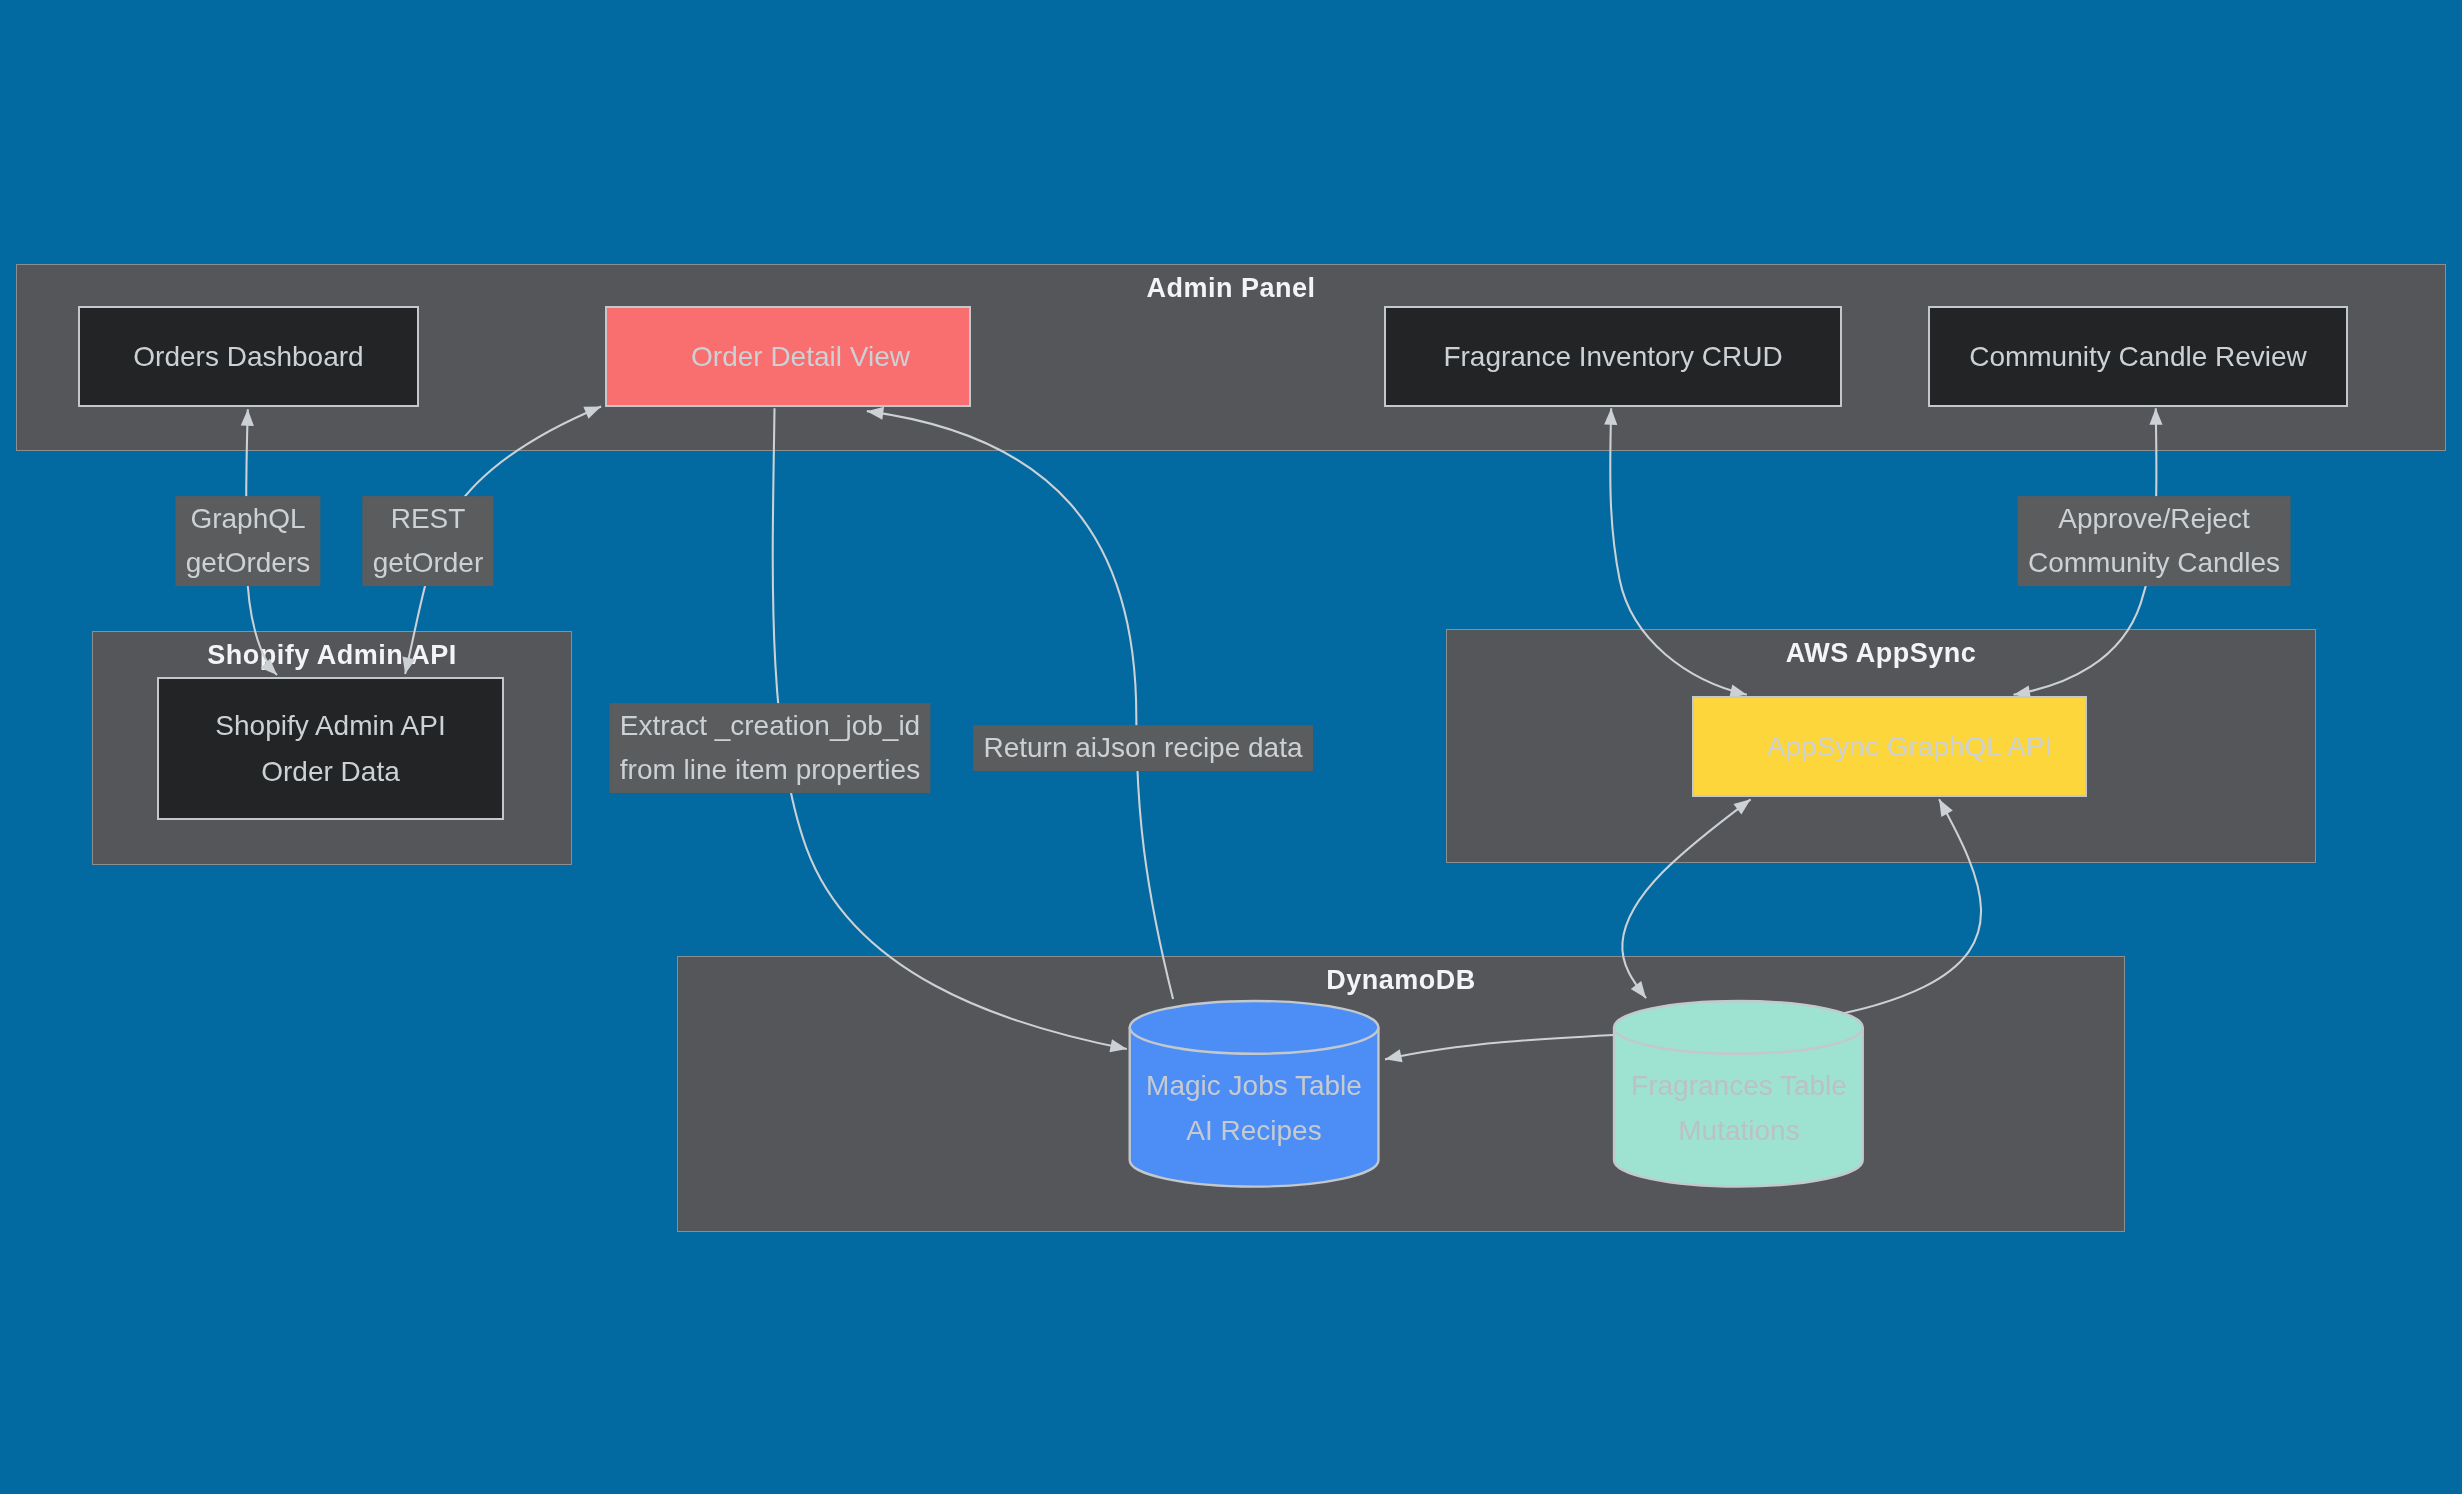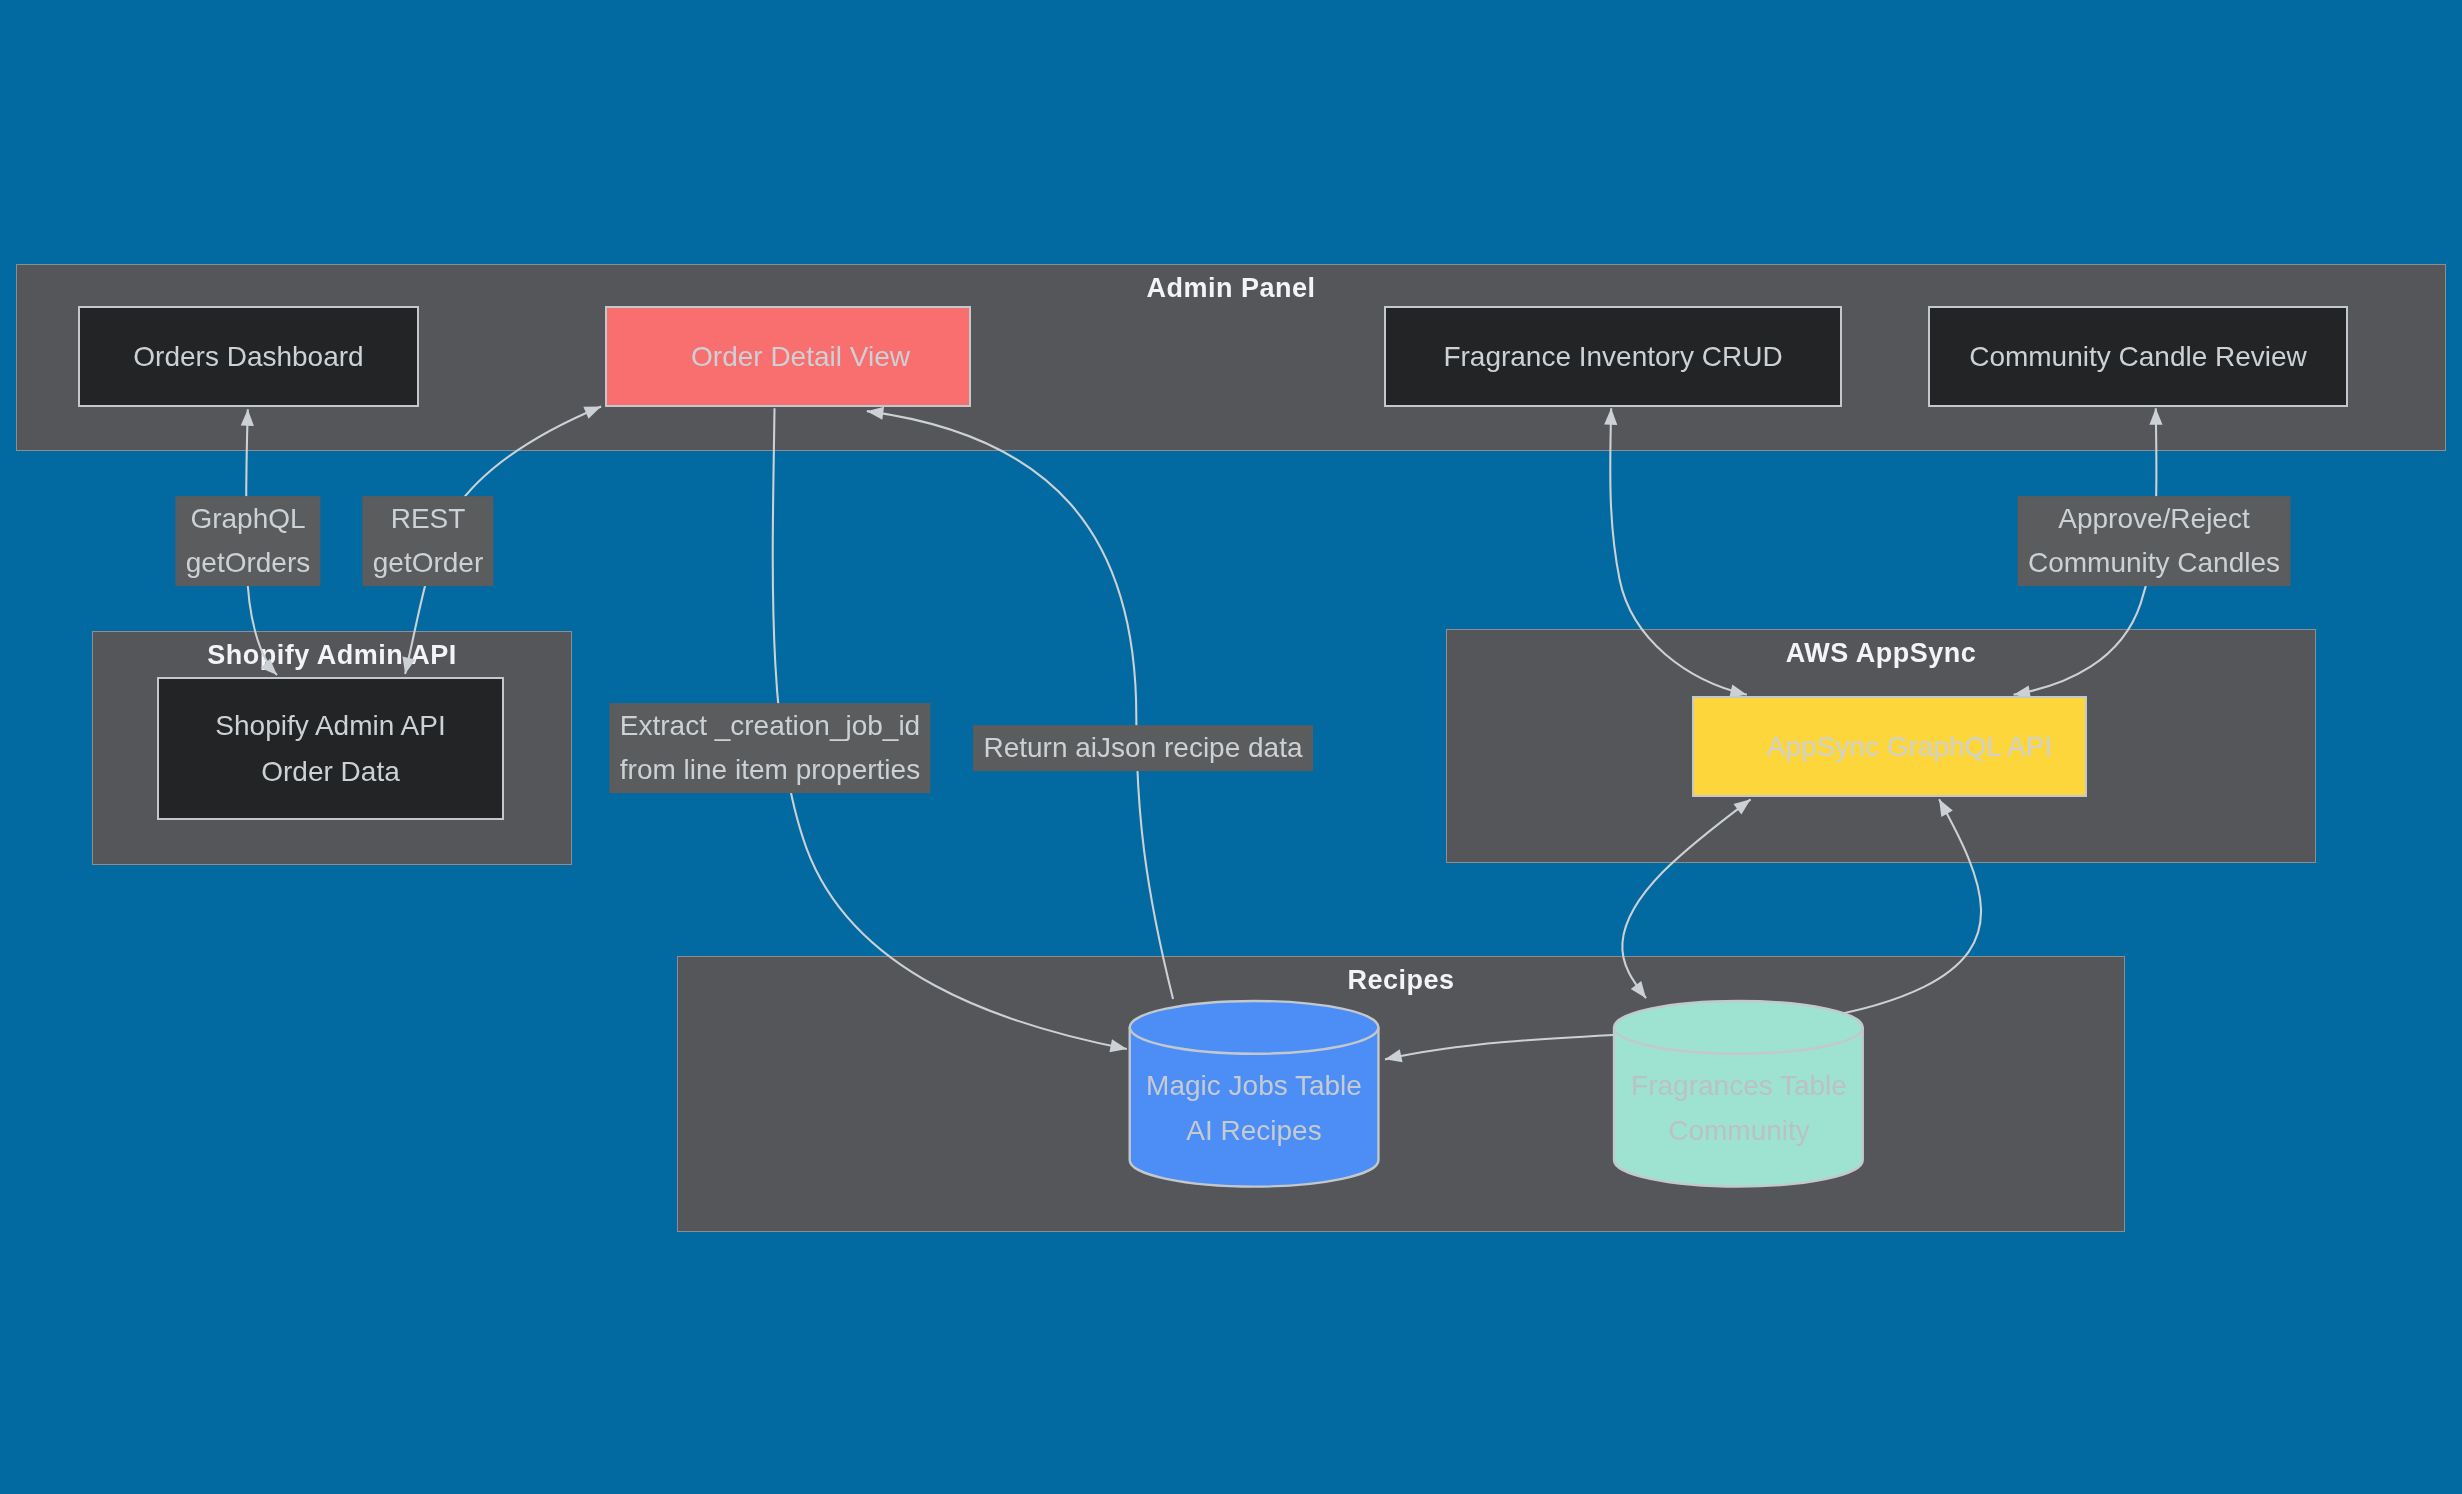--- a/index.html
+++ b/index.html
@@ -47,21 +47,21 @@
 
   <div class="cluster" style="left:92px;top:631px;width:480px;height:234px">
     <div class="cluster-title">Shopify Admin API</div>
   </div>
 
   <div class="cluster" style="left:1446px;top:629px;width:870px;height:234px">
     <div class="cluster-title">AWS AppSync</div>
   </div>
 
   <div class="cluster" style="left:677px;top:956px;width:1448px;height:276px">
-    <div class="cluster-title">Recipes</div>
+    <div class="cluster-title">DynamoDB</div>
   </div>
 
   <svg class="layer edges" viewBox="0 0 2613 1586">
     <defs>
       <marker id="ah-e" markerUnits="userSpaceOnUse" markerWidth="24" markerHeight="20" refX="19" refY="8.5" orient="auto">
         <path class="arrowhead" d="M1.5,1.5 L19,8.5 L1.5,15.5 Z"></path>
       </marker>
       <marker id="ah-s" markerUnits="userSpaceOnUse" markerWidth="24" markerHeight="20" refX="19" refY="8.5" orient="auto-start-reverse">
         <path class="arrowhead" d="M1.5,1.5 L19,8.5 L1.5,15.5 Z"></path>
       </marker>
@@ -122,21 +122,21 @@
     </g>
   </svg>
 
   <div class="cyl-label" style="left:1254px;top:1108px">
     <span>Magic Jobs Table</span>
     <span>AI Recipes</span>
   </div>
 
   <div class="cyl-label" style="left:1739px;top:1108px;color:#bcc1c4">
     <span>Fragrances Table</span>
-    <span>Community</span>
+    <span>Mutations</span>
   </div>
 
   <div class="elabel" style="left:248px;top:541px">
     <span>GraphQL</span>
     <span>getOrders</span>
   </div>
 
   <div class="elabel" style="left:428px;top:541px">
     <span>REST</span>
     <span>getOrder</span>

